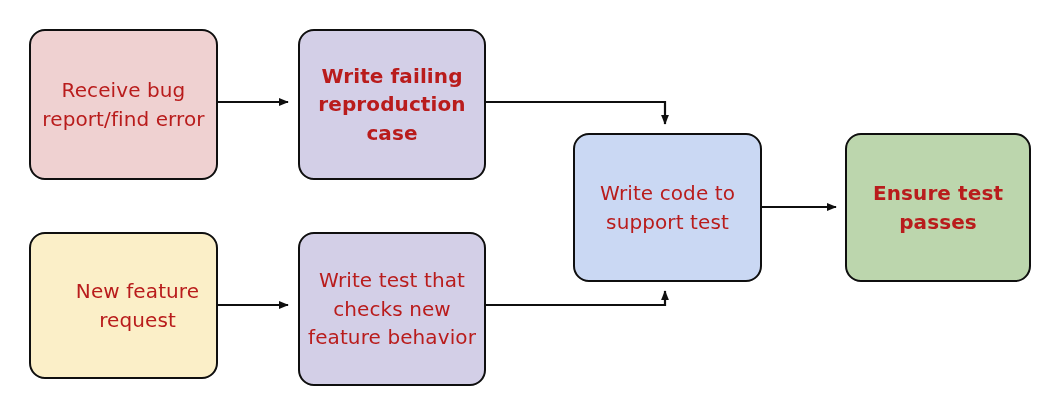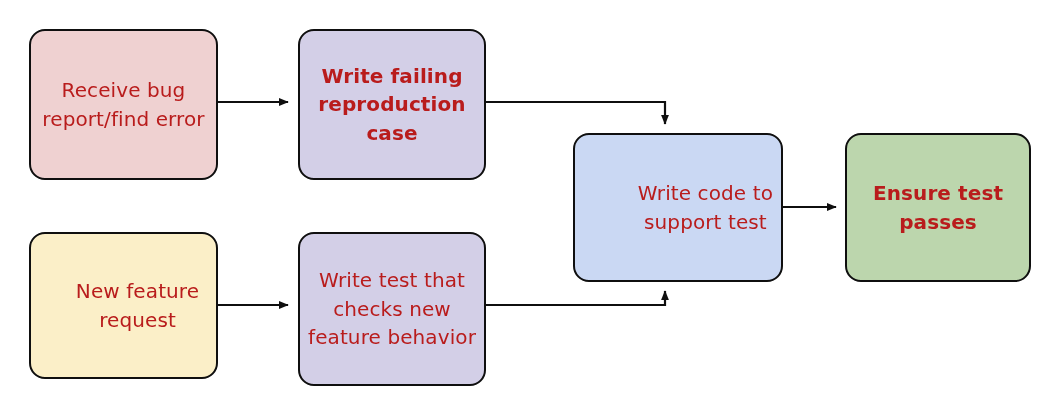--- a/index.html
+++ b/index.html
@@ -47,21 +47,21 @@
     color: #b91c1c;
     letter-spacing: 0.1px;
     white-space: pre-line;
     padding: 0 8px;
   }
   
   #node-bug-report   { left: 29px;  top: 29px;  width: 189px; height: 151px; }
   #node-write-fail   { left: 298px; top: 29px;  width: 188px; height: 151px; }
   #node-new-feature  { left: 29px;  top: 232px; width: 189px; height: 147px; }
   #node-write-test   { left: 298px; top: 232px; width: 188px; height: 154px; }
-  #node-write-code   { left: 573px; top: 133px; width: 210px; height: 149px; justify-content: flex-end; }
+  #node-write-code   { left: 573px; top: 133px; width: 189px; height: 149px; }
   #node-ensure-pass  { left: 845px; top: 133px; width: 186px; height: 149px; font-weight: bold; }
 </style>
 </head>
 <body style="background: rgb(255, 255, 255);">
 
 <div id="diagram-canvas">
 
   <svg class="edge-layer" viewBox="0 0 1056 403" width="1056" height="403">
     <defs>
       <marker id="arrowhead" markerWidth="10" markerHeight="8" refX="9.2" refY="4" orient="auto" markerUnits="userSpaceOnUse">

